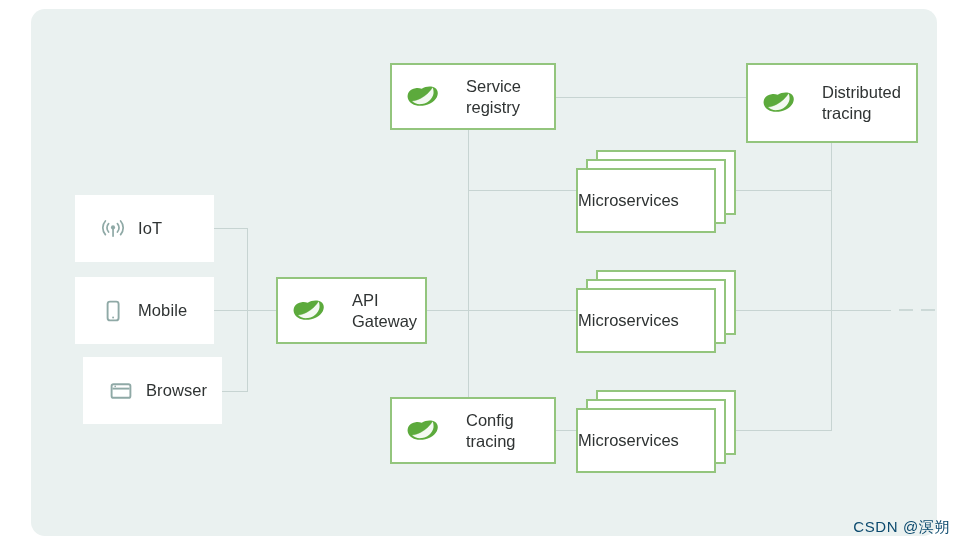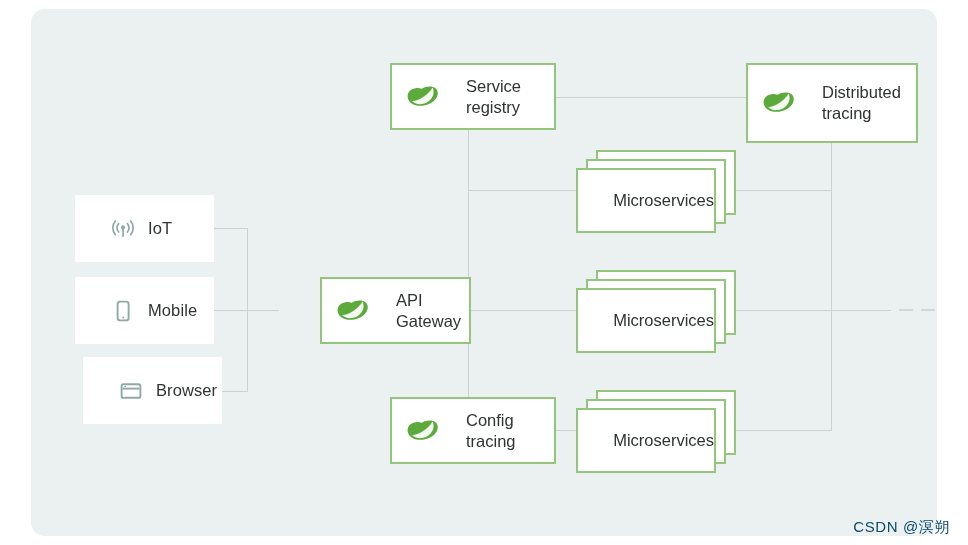--- a/index.html
+++ b/index.html
@@ -44,21 +44,21 @@
     height: 2px;
     background: #ccd9d7;
   }
   
   .client-box {
     position: absolute;
     background: #ffffff;
     display: flex;
     align-items: center;
     box-sizing: border-box;
-    padding-left: 36px;
+    padding-left: 26px;
   }
   .client-label {
     font-size: 16.5px;
     color: #2f3333;
     margin-left: 13px;
     letter-spacing: 0.1px;
   }
   
   .spring-box {
     position: absolute;
@@ -85,21 +85,21 @@
   }
   .ms-card {
     position: absolute;
     background: #ffffff;
     border: 2px solid #93c57d;
     box-sizing: border-box;
   }
   .ms-front {
     display: flex;
     align-items: center;
-    justify-content: flex-end;
+    justify-content: flex-start;
   }
   .ms-label {
     font-size: 16.5px;
     color: #2f3333;
   }
   
   .icon {
     display: inline-flex;
     align-items: center;
     justify-content: center;
@@ -204,21 +204,21 @@
       <svg width="34" height="30" viewBox="0 0 34 30">
         <path d="M9.6 6.2C3.6 7.0 0.6 11.6 1.9 16.4c1.2 4.4 6.2 7.4 12.1 7.4 7.3 0 14.2-3.6 16.8-8.6 2.6-5.1 0.2-9.9-5.7-10.6-3.2-0.4-6.6 0.5-9.4 2.1-2.0-0.6-4.1-0.8-6.1-0.5z" fill="#5caa3c"></path>
         <path d="M26.6 5.6c-3.0 4.6-7.0 8.3-12.0 10.9-3.1 1.6-5.6 2.3-8.6 2.6 2.1 2.4 6.0 3.6 10.0 3.0 7.2-1.1 12.4-7.6 11.5-13.2-0.1-1.2-0.4-2.3-0.9-3.3z" fill="#ffffff" opacity="0.93"></path>
         <path d="M5.0 19.4c3.6-0.5 6.9-1.6 10.2-3.4 4.2-2.3 7.8-5.5 10.6-9.4" fill="none" stroke="#5caa3c" stroke-width="0.9" opacity="0.35"></path>
       </svg>
     </span>
     <span class="spring-label">Distributed
 tracing</span>
   </div>
 
-  <div class="spring-box" style="left:276px; top:277px; width:151px; height:67px;margin-left:44px;">
+  <div class="spring-box" style="left:276px; top:277px; width:151px; height:67px;">
     <span class="icon">
       <svg width="34" height="30" viewBox="0 0 34 30">
         <path d="M9.6 6.2C3.6 7.0 0.6 11.6 1.9 16.4c1.2 4.4 6.2 7.4 12.1 7.4 7.3 0 14.2-3.6 16.8-8.6 2.6-5.1 0.2-9.9-5.7-10.6-3.2-0.4-6.6 0.5-9.4 2.1-2.0-0.6-4.1-0.8-6.1-0.5z" fill="#5caa3c"></path>
         <path d="M26.6 5.6c-3.0 4.6-7.0 8.3-12.0 10.9-3.1 1.6-5.6 2.3-8.6 2.6 2.1 2.4 6.0 3.6 10.0 3.0 7.2-1.1 12.4-7.6 11.5-13.2-0.1-1.2-0.4-2.3-0.9-3.3z" fill="#ffffff" opacity="0.93"></path>
         <path d="M5.0 19.4c3.6-0.5 6.9-1.6 10.2-3.4 4.2-2.3 7.8-5.5 10.6-9.4" fill="none" stroke="#5caa3c" stroke-width="0.9" opacity="0.35"></path>
       </svg>
     </span>
     <span class="spring-label">API
 Gateway</span>
   </div>

